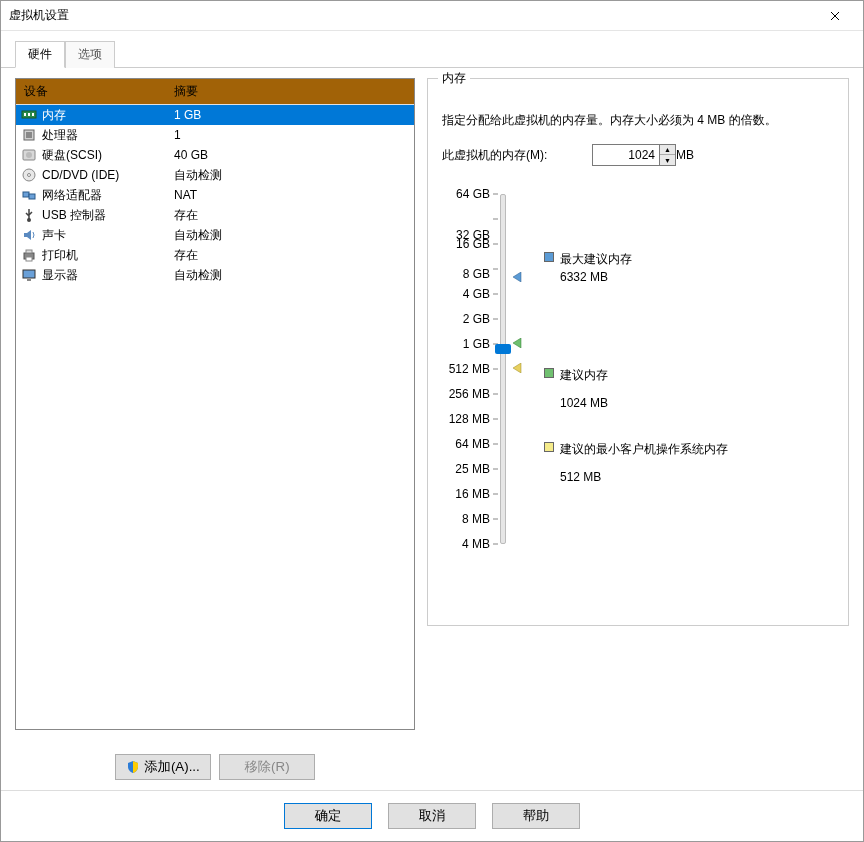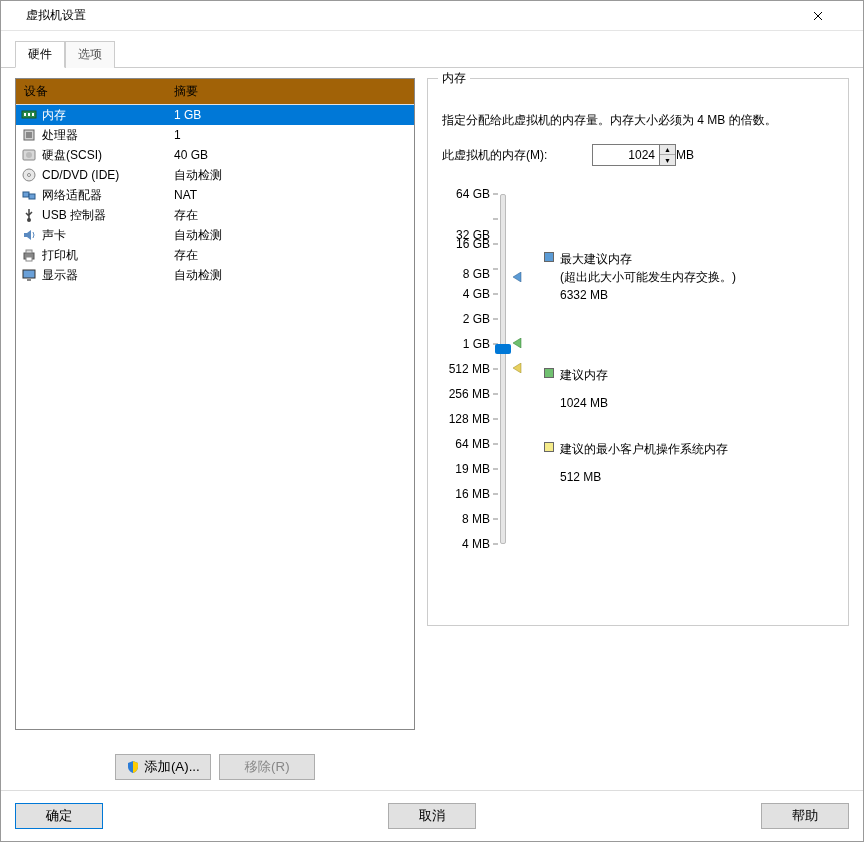--- a/index.html
+++ b/index.html
@@ -18,21 +18,21 @@
   height: 842px;
   border: 1px solid #999;
   display: flex;
   flex-direction: column;
   background: #fff;
 }
 .titlebar {
   height: 30px;
   display: flex;
   align-items: center;
-  padding: 0 25px;
+  padding: 0 8px;
   border-bottom: 1px solid #e5e5e5;
 }
 .titlebar-text { flex: 1; }
 .titlebar-close {
   width: 40px;
   height: 28px;
   display: flex;
   align-items: center;
   justify-content: center;
   font-size: 14px;
@@ -242,22 +242,22 @@
 }
 .legend-sq {
   width: 10px;
   height: 10px;
   border: 1px solid #666;
   margin-top: 2px;
 }
 .legend-text { line-height: 1.5; }
 .footer {
   display: flex;
-  justify-content: space-between;
-  gap: 8px;
+  justify-content: center;
+  gap: 16px;
   padding: 12px 14px;
   border-top: 1px solid #ddd;
 }
 .footer .btn { min-width: 88px; }
 .footer .btn.primary { border: 1px solid #0078d7; }
 .shield {
   width: 14px; height: 14px;
   display: inline-block;
 }
 </style>
@@ -429,21 +429,21 @@
               <div class="tick-label" style="top: 154px;">1 GB</div>
               <div class="tick-line" style="top: 154px;"></div>
               <div class="tick-label" style="top: 179px;">512 MB</div>
               <div class="tick-line" style="top: 179px;"></div>
               <div class="tick-label" style="top: 204px;">256 MB</div>
               <div class="tick-line" style="top: 204px;"></div>
               <div class="tick-label" style="top: 229px;">128 MB</div>
               <div class="tick-line" style="top: 229px;"></div>
               <div class="tick-label" style="top: 254px;">64 MB</div>
               <div class="tick-line" style="top: 254px;"></div>
-              <div class="tick-label" style="top: 279px;">19 MB</div>
+              <div class="tick-label" style="top: 279px;">25 MB</div>
               <div class="tick-line" style="top: 279px;"></div>
               <div class="tick-label" style="top: 304px;">16 MB</div>
               <div class="tick-line" style="top: 304px;"></div>
               <div class="tick-label" style="top: 329px;">8 MB</div>
               <div class="tick-line" style="top: 329px;"></div>
               <div class="tick-label" style="top: 354px;">4 MB</div>
               <div class="tick-line" style="top: 354px;"></div>
             </div>
           <div class="slider-track">
             <div class="slider-thumb" id="slider-thumb" style="top: 154px;"></div>
@@ -463,21 +463,20 @@
               <svg width="10" height="10" viewBox="0 0 10 10">
                   <path d="M9 0 L1 5 L9 10 Z" fill="#e8d060" stroke="#9a8a20" stroke-width="0.5"></path>
                 </svg>
             </div>
           </div>
           <div class="legend">
             <div class="legend-item" style="top:60px">
               <div class="legend-sq" style="background:#5b9bd5"></div>
               <div class="legend-text">
                 <div>最大建议内存</div>
-                <div>(超出此大小可能发生内存交换。)</div>
                 <div>6332 MB</div>
               </div>
             </div>
             <div class="legend-item" style="top:176px">
               <div class="legend-sq" style="background:#70c070"></div>
               <div class="legend-text">
                 <div>建议内存</div>
                 <div style="margin-top:10px">1024 MB</div>
               </div>
             </div>

